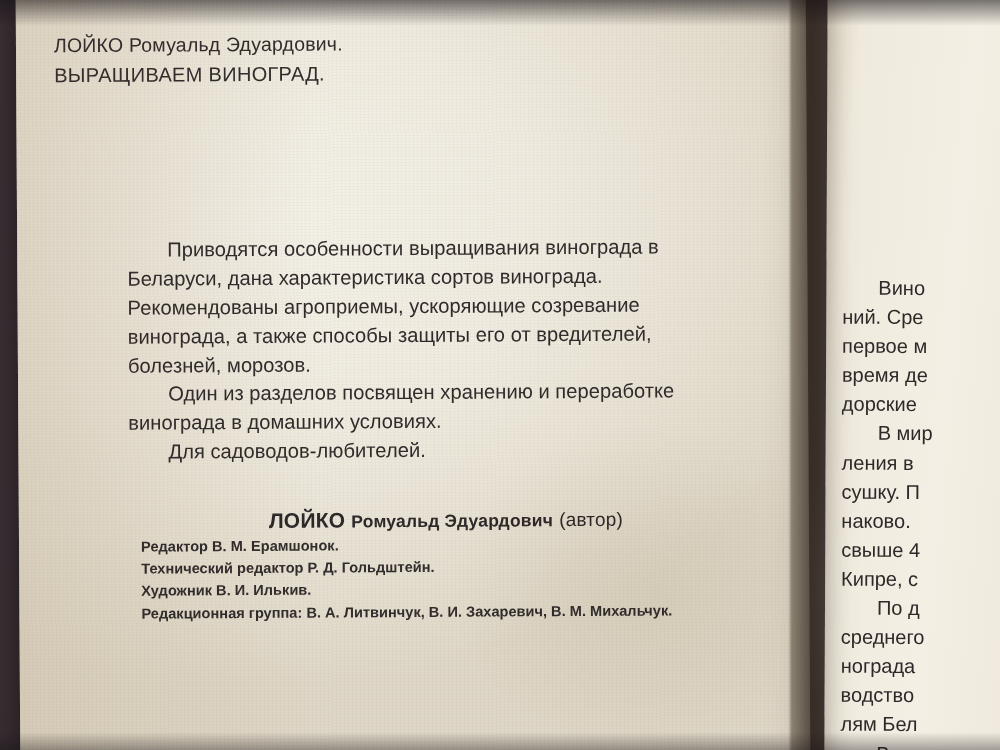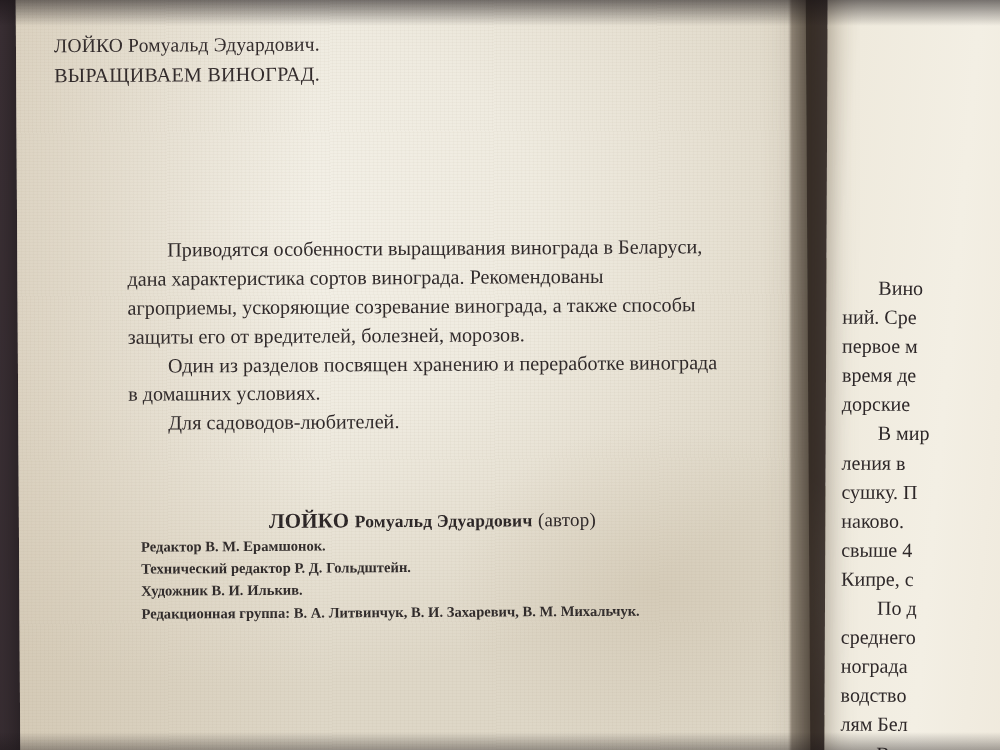--- a/index.html
+++ b/index.html
@@ -6,21 +6,21 @@
     margin: 0;
     padding: 0;
     background: #2b2226;
   }
   #page {
     position: relative;
     width: 1000px;
     height: 750px;
     overflow: hidden;
     background: #3a2e33;
-    font-family: Liberation Serif, serif;
+    font-family: Liberation Sans, sans-serif;
   }
 
   
   .backdrop {
     position: absolute;
     inset: 0;
     background:
       linear-gradient(100deg, #3b3035 0%, #332a2e 30%, #2e2629 70%, #342a2e 100%);
   }
 

